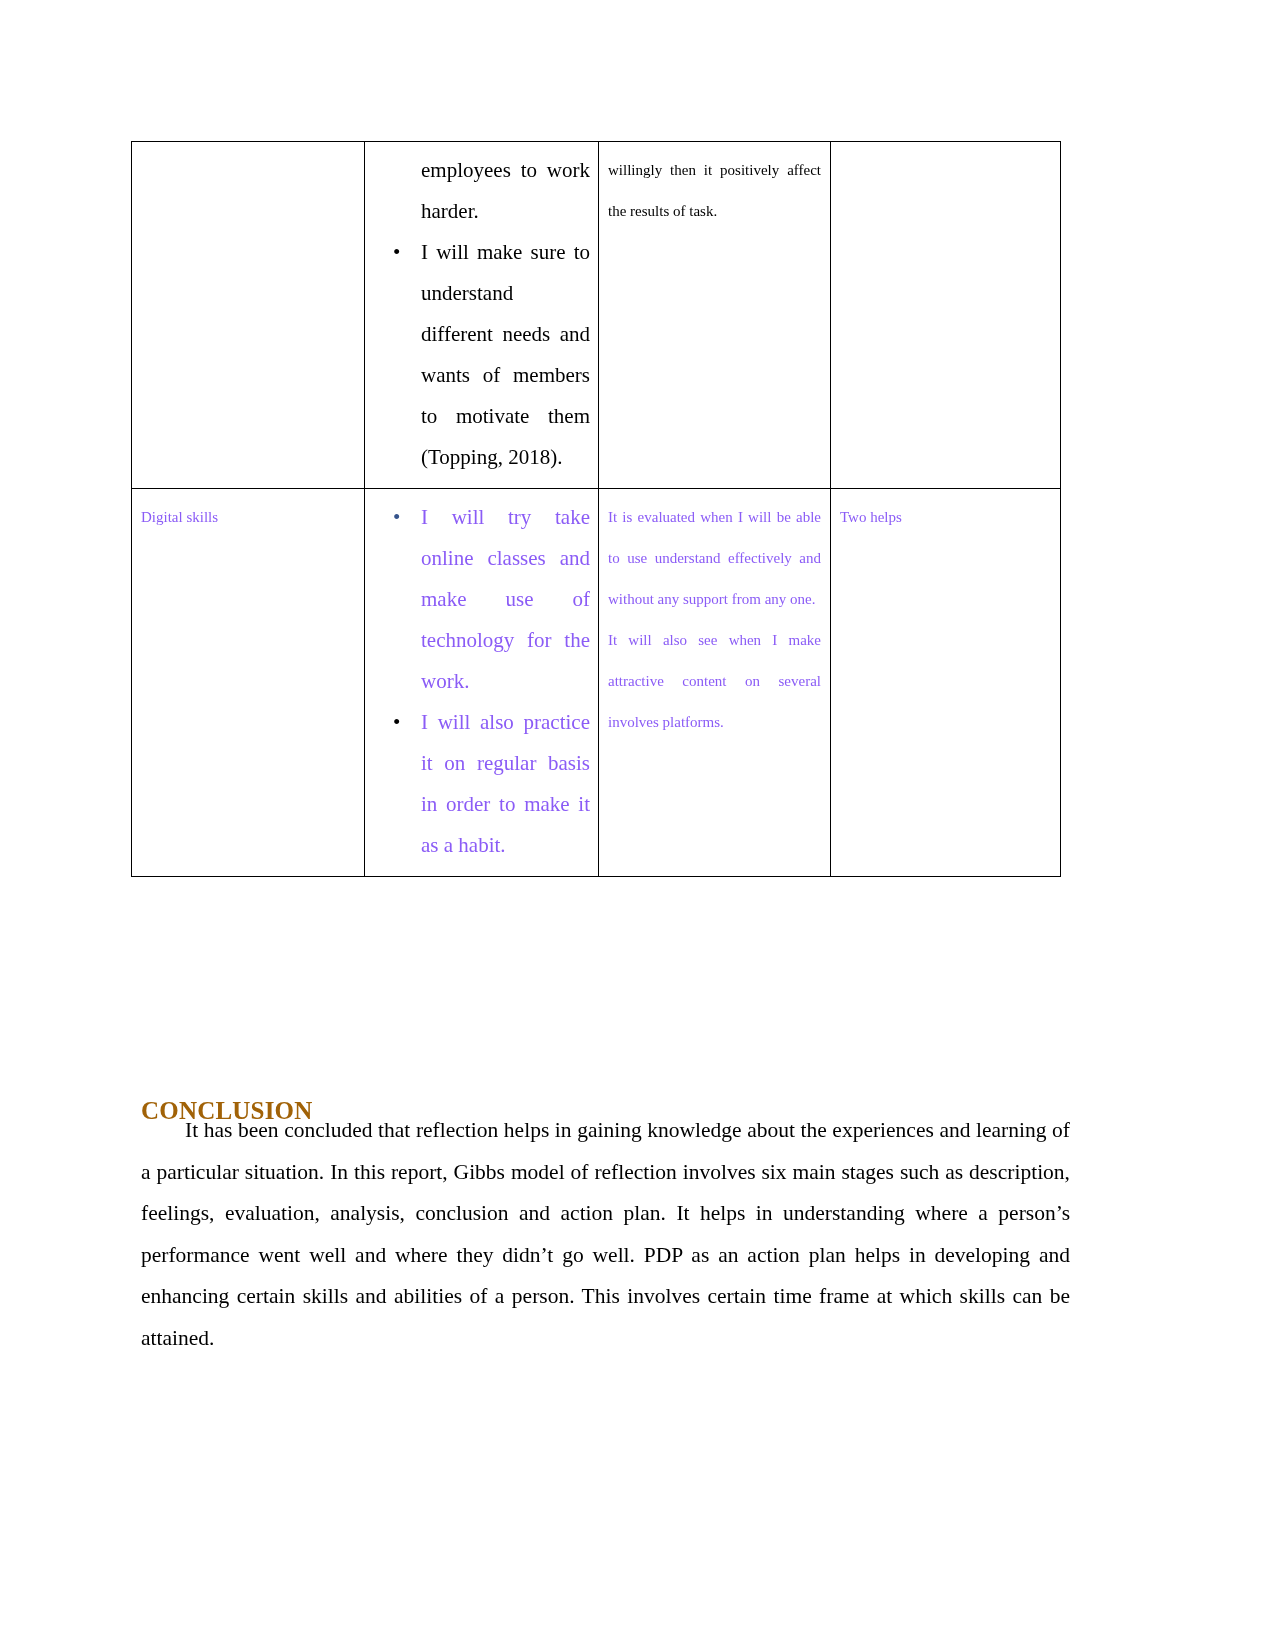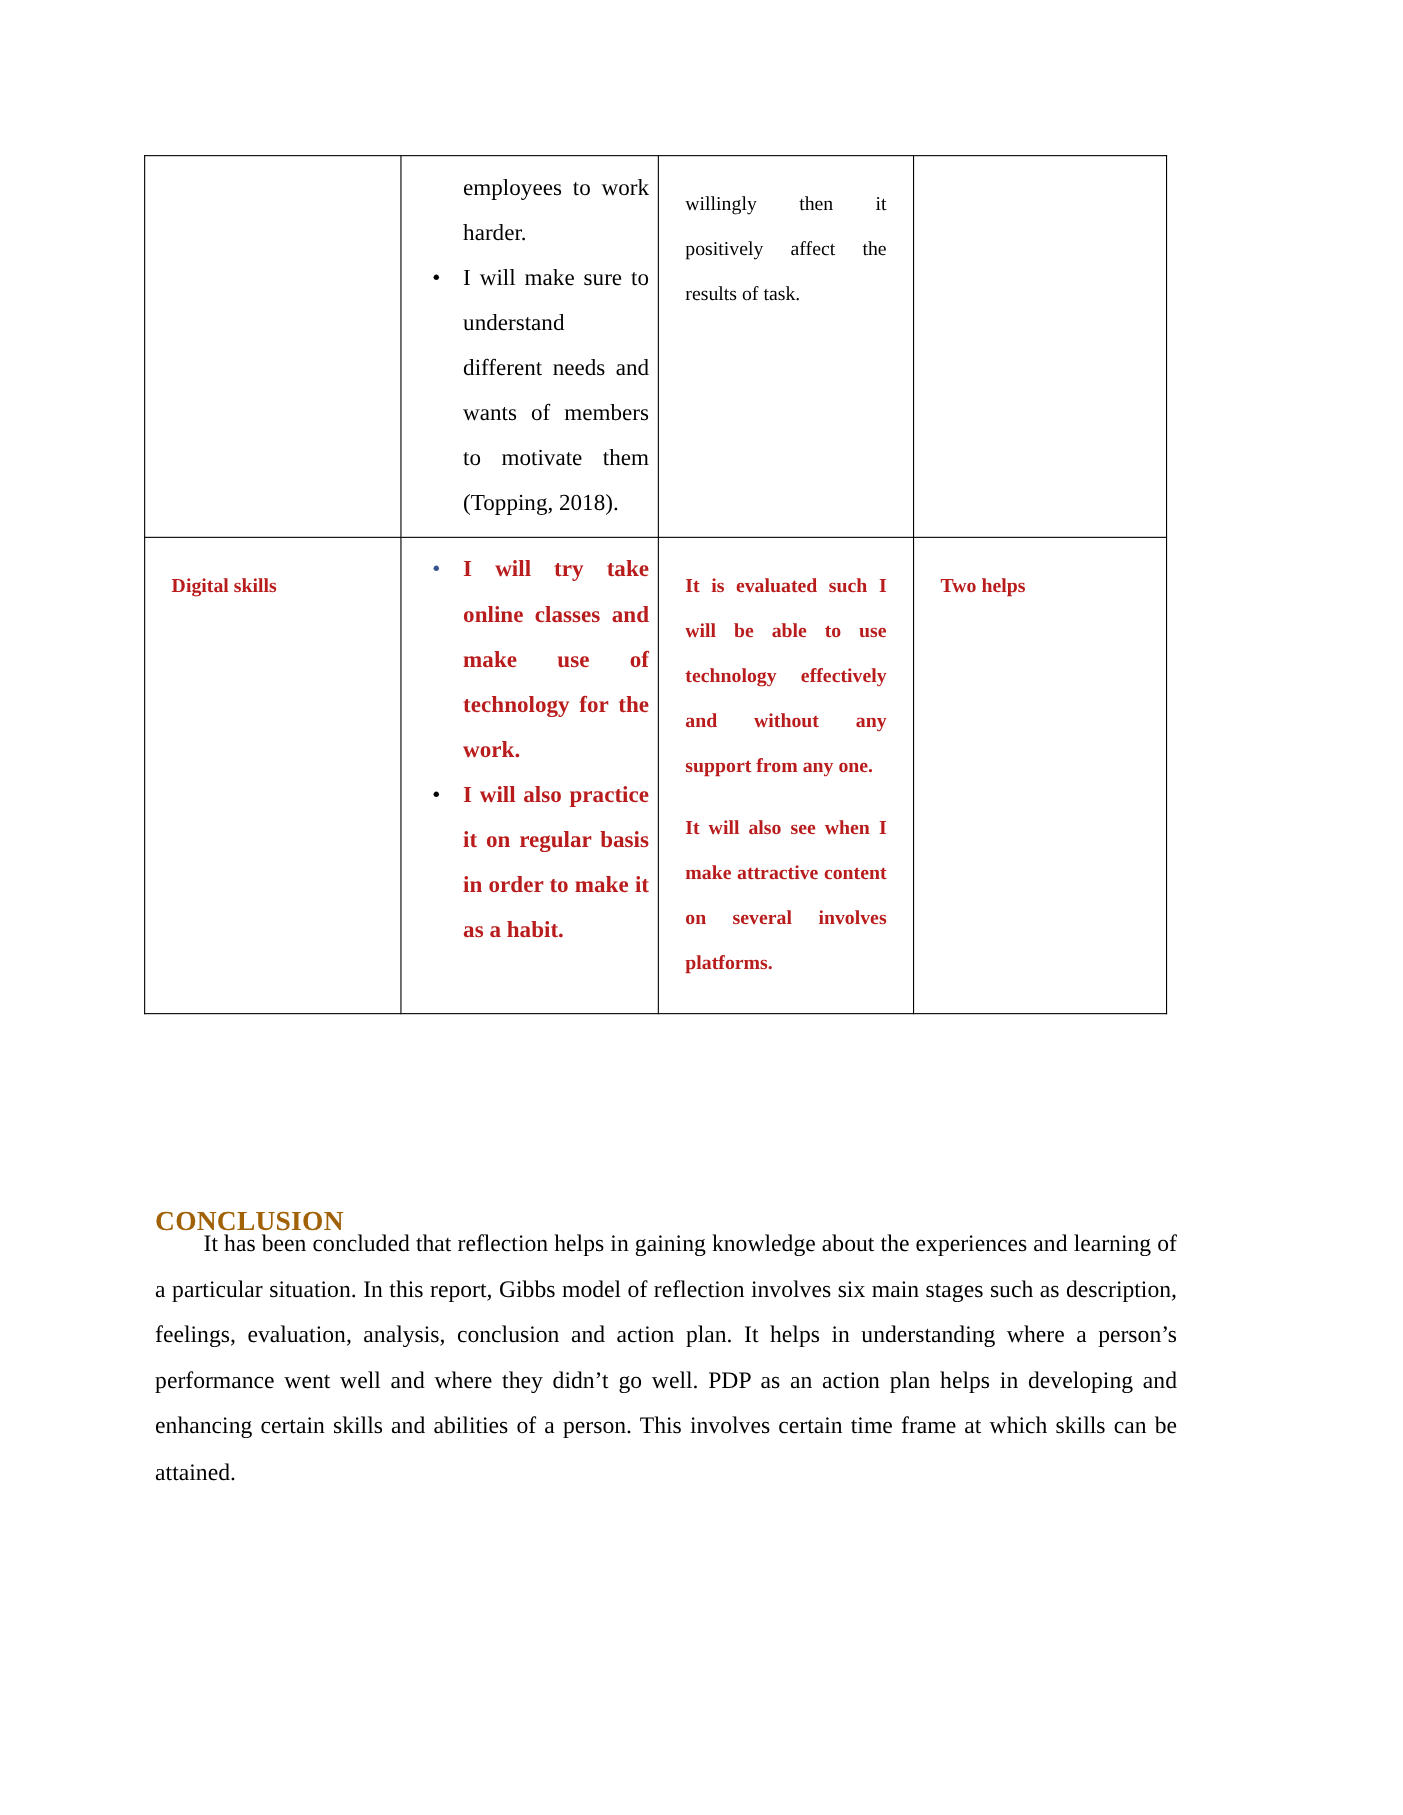--- a/index.html
+++ b/index.html
@@ -49,27 +49,27 @@
     padding: 8px 9px 10px 9px;
   }
   .cell-pad-narrow {
     padding: 8px 8px 10px 10px;
   }
 
   
   .just {
     text-align: justify;
     text-align-last: left;
-    font-size: 18px;
-    line-height: 41px;
-    margin: 15px;
+    font-size: 15px;
+    line-height: 41px;
+    margin: 0;
     -webkit-hyphens: none;
     hyphens: none;
   }
-  .blue { color: #b91c1c; font-weight: bold; }
+  .blue { color: #8b5cf6; }
   .black { color: #000000; }
 
   .bullet-list {
     list-style: none;
     margin: 0;
     padding: 0;
   }
   .bullet-list li {
     position: relative;
     padding-left: 46px;
@@ -186,21 +186,21 @@
               <li>
                 <span class="bp bp-black">•</span>
                 <span class="blue">I will also practice it on regular basis in order to make it as a habit.</span>
               </li>
             </ul>
           </div>
         </td>
 
         <td>
           <div class="cell-pad">
-            <p class="just blue">It is evaluated such I will be able to use technology effectively and without any support from any one.</p>
+            <p class="just blue">It is evaluated when I will be able to use understand effectively and without any support from any one.</p>
             <p class="just blue">It will also see when I make attractive content on several involves platforms.</p>
           </div>
         </td>
 
         <td>
           <div class="cell-pad">
             <p class="just blue">Two helps</p>
           </div>
         </td>
       </tr>

